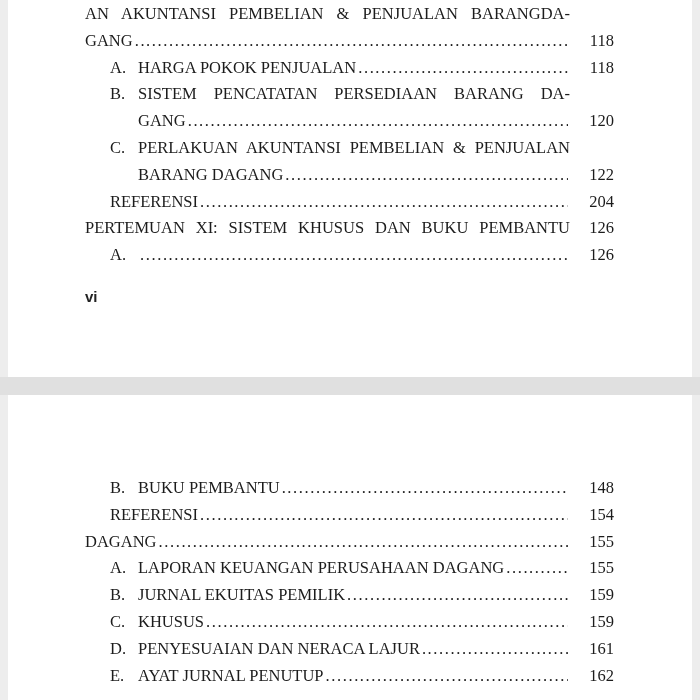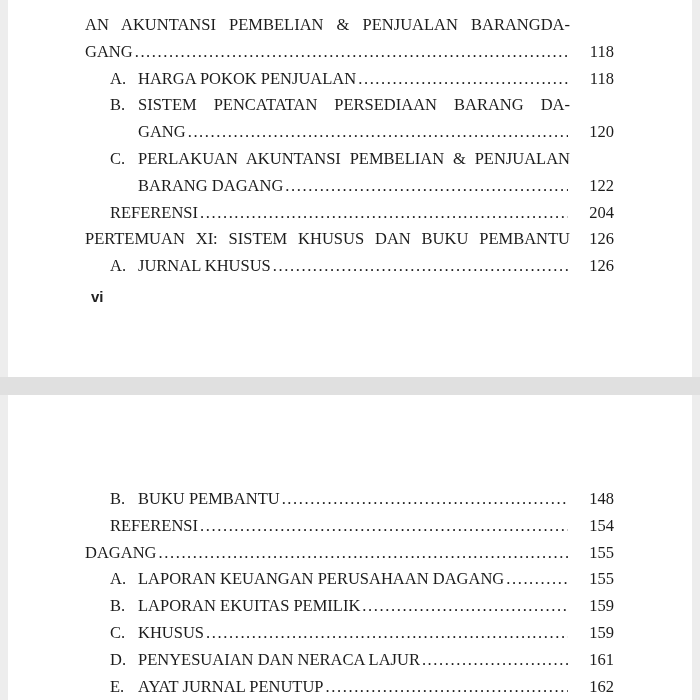--- a/index.html
+++ b/index.html
@@ -37,21 +37,21 @@
   }
   .line-body {
     flex: 1;
     display: flex;
     align-items: baseline;
     min-width: 0;
   }
   .lvl-sub .line-body { margin-left: 25px; }
   .lvl-sub-cont .line-body { margin-left: 53px; }
   .label { width: 28px; flex-shrink: 0; }
-  .entry-text { white-space: nowrap; margin-top: 11px; }
+  .entry-text { white-space: nowrap; }
   .entry-text.justify {
     flex: 1;
     white-space: normal;
     text-align: justify;
     text-align-last: justify;
   }
   .dots {
     flex: 1;
     overflow: hidden;
     white-space: nowrap;
@@ -62,21 +62,21 @@
     letter-spacing: 1.6px;
   }
   .page-num {
     width: 44px;
     flex-shrink: 0;
     text-align: right;
     white-space: nowrap;
   }
   .folio {
     position: absolute;
-    left: 83px;
+    left: 77px;
     top: 288px;
     font-family: "Liberation Sans", sans-serif;
     font-weight: bold;
     font-size: 15px;
     color: #222222;
   }
 </style>
 </head>
 <body>
 
@@ -142,21 +142,20 @@
         </div>
         <div class="toc-line lvl-main">
           <div class="line-body">
             <span class="entry-text justify">PERTEMUAN XI: SISTEM KHUSUS DAN BUKU PEMBANTU</span>
           </div>
           <span class="page-num">126</span>
         </div>
         <div class="toc-line lvl-sub">
           <div class="line-body">
             <span class="label">A.</span>
-            <span class="entry-text">JURNAL KHUSUS</span>
             <span class="dots"></span>
           </div>
           <span class="page-num">126</span>
         </div>
       </div>
     <div class="folio">vi</div>
   </div>
 
   <div class="page-gap"></div>
 
@@ -188,21 +187,21 @@
           <div class="line-body">
             <span class="label">A.</span>
             <span class="entry-text">LAPORAN KEUANGAN PERUSAHAAN DAGANG</span>
             <span class="dots"></span>
           </div>
           <span class="page-num">155</span>
         </div>
         <div class="toc-line lvl-sub">
           <div class="line-body">
             <span class="label">B.</span>
-            <span class="entry-text">LAPORAN EKUITAS PEMILIK</span>
+            <span class="entry-text">JURNAL EKUITAS PEMILIK</span>
             <span class="dots"></span>
           </div>
           <span class="page-num">159</span>
         </div>
         <div class="toc-line lvl-sub">
           <div class="line-body">
             <span class="label">C.</span>
             <span class="entry-text">KHUSUS</span>
             <span class="dots"></span>
           </div>

